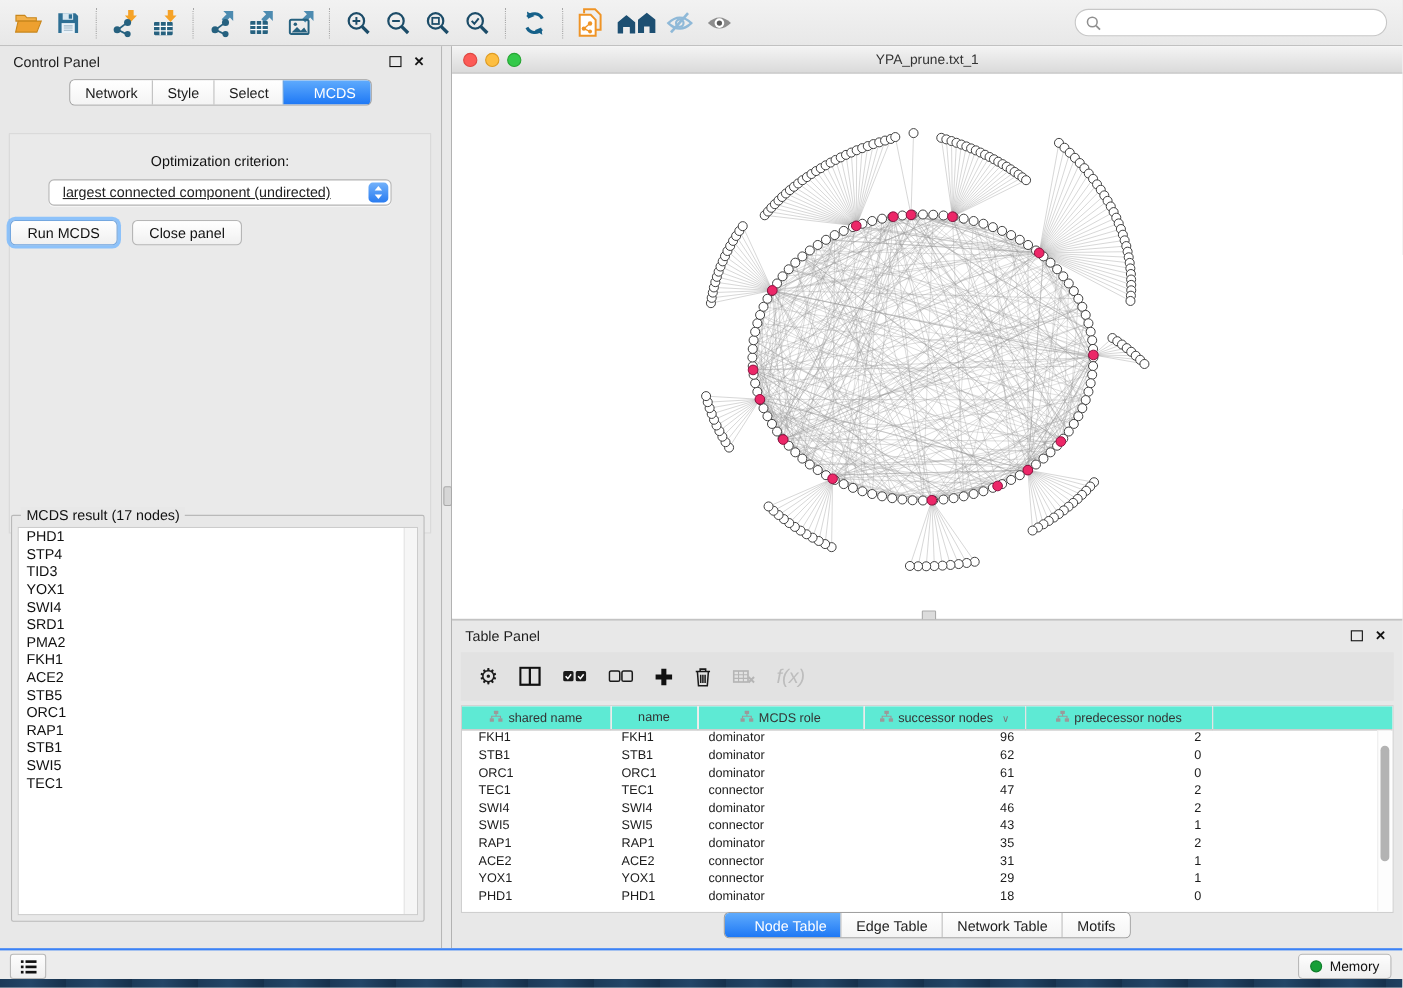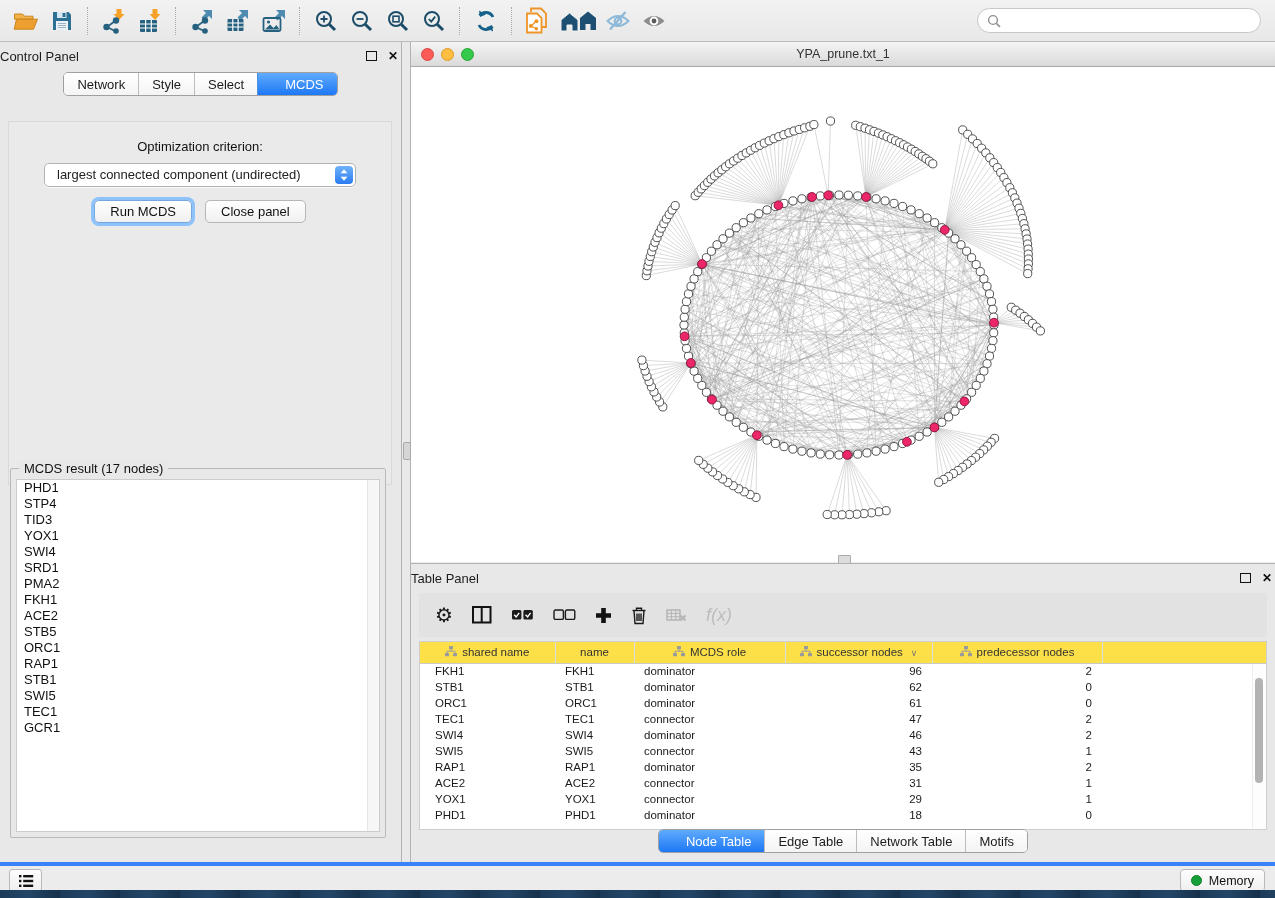--- a/index.html
+++ b/index.html
@@ -13,40 +13,40 @@
     background:linear-gradient(#f2f2f2,#e8e8e8);border-bottom:1px solid #bdbdbd;
     display:flex;align-items:center;padding-left:8px;box-sizing:border-box;}
   .tb-btn{width:36px;height:32px;display:flex;align-items:center;justify-content:center;flex:0 0 auto;border-radius:4px;}
   .tb-sep{width:1px;height:28px;border-left:1px dotted #a7a7a7;margin:0 7px;flex:0 0 auto;}
   #search-box{position:absolute;right:14px;top:8px;width:284px;height:25px;background:#fff;
     border:1px solid #c7c7c7;border-radius:13px;display:flex;align-items:center;padding:0 9px;box-sizing:border-box;gap:6px;}
   #search-box input{border:none;outline:none;flex:1;font-size:12px;font-family:"Liberation Sans",sans-serif;background:transparent;}
   
   #control-panel{position:absolute;left:0;top:42px;width:402px;height:820px;background:#e8e8e8;
     border-right:1px solid #b2b2b2;box-sizing:border-box;}
-  .panel-header{height:28px;display:flex;align-items:center;padding:0 0;font-size:13px;color:#1d1d1d;}
+  .panel-header{height:28px;display:flex;align-items:center;padding:0 12px;font-size:13px;color:#1d1d1d;}
   .panel-header .spacer{flex:1;}
   .winbtn{display:flex;align-items:center;justify-content:center;width:16px;height:16px;margin-left:6px;color:#111;}
   .win-float{width:9px;height:8px;border:1.6px solid #111;display:inline-block;}
   .win-close{font-size:12px;font-weight:bold;line-height:12px;}
   .segmented{display:inline-flex;background:#fff;border:1px solid #a0a0a0;border-radius:5px;overflow:hidden;height:22px;}
   .segmented .seg{display:flex;align-items:center;padding:0 13px;font-size:13px;color:#1c1c1c;
     border-left:1px solid #bdbdbd;background:linear-gradient(#ffffff,#f4f4f4);white-space:nowrap;}
   .segmented .seg:first-child{border-left:none;}
   .segmented .seg.active{background:linear-gradient(#5fabfd,#1e78f5);color:#fff;border-left-color:#4d92e0;padding-left:27px;}
   #cp-tabs-row{position:absolute;left:0;top:30px;width:100%;display:flex;justify-content:center;}
   #cp-content{position:absolute;left:8px;top:56px;width:384px;height:364px;background:#eaeaea;
     border:1px solid #d9d9d9;box-sizing:border-box;margin-top:23px;}
   #opt-label{text-align:center;font-size:13px;margin-top:17px;color:#111;}
   #criterion-select{position:relative;width:312px;height:24px;margin:9px auto 0 auto;background:#fff;
     border:1px solid #b3b3b3;border-radius:5px;box-sizing:border-box;font-size:13px;line-height:22px;
-    padding-left:12px;box-shadow:0 1px 0 rgba(255,255,255,.7);}
+    padding-left:12px;box-shadow:0 1px 0 rgba(255,255,255,.7);text-decoration:underline;}
   #criterion-stepper{position:absolute;right:2px;top:2px;width:18px;height:18px;border-radius:4px;
     background:linear-gradient(#71b1fb,#2a7cf0);display:flex;align-items:center;justify-content:center;}
-  #cp-buttons{display:flex;justify-content:center;gap:13px;margin-top:13px;}
+  #cp-buttons{display:flex;justify-content:flex-start;gap:13px;margin-top:13px;}
   .mac-btn{height:23px;padding:0 15px;background:linear-gradient(#ffffff,#f0f0f0);border:1px solid #b6b6b6;
     border-radius:5px;font-size:13px;font-family:"Liberation Sans",sans-serif;color:#111;display:flex;align-items:center;}
   .mac-btn.focus-ring{box-shadow:0 0 0 3px rgba(110,180,255,.75);border-color:#74a7df;}
   #mcds-groupbox{position:absolute;left:10px;top:426px;width:376px;height:370px;border:1px solid #b9b9b9;
     border-radius:2px;background:#e8e8e8;box-sizing:border-box;}
   #mcds-group-title{position:absolute;top:-8px;left:8px;background:#e8e8e8;padding:0 5px;font-size:13px;color:#111;}
   #mcds-list{position:absolute;left:5px;right:5px;top:10px;bottom:5px;background:#fff;border:1px solid #cccccc;
     overflow:hidden;}
   #mcds-list .track{position:absolute;right:0;top:0;bottom:0;width:11px;background:#f6f6f6;border-left:1px solid #e4e4e4;}
   .mcds-item{font-size:13px;line-height:16px;padding:0 7px;color:#111;}
@@ -64,31 +64,31 @@
   #nv-canvas{position:absolute;left:0;top:25px;right:0;bottom:0;background:#fff;}
   
   #table-panel{position:absolute;left:411px;top:563px;width:864px;height:299px;background:#e8e8e8;
     border-top:1px solid #b2b2b2;box-sizing:border-box;}
   #tp-toolbar{position:absolute;left:8px;right:8px;top:29px;height:44px;background:#e2e2e2;
     display:flex;align-items:center;gap:19px;padding-left:16px;box-sizing:border-box;}
   .tp-icon{display:flex;align-items:center;justify-content:center;}
   #tp-table-wrap{position:absolute;left:8px;right:8px;top:77px;height:189px;background:#fff;border:1px solid #cfcfcf;
     box-sizing:border-box;overflow:hidden;}
   table{border-collapse:collapse;width:100%;table-layout:fixed;}
-  thead th{height:21px;background:#fde047;border-right:1px solid #dedede;border-bottom:1px solid #c9c9c9;
+  thead th{height:21px;background:#5eead4;border-right:1px solid #dedede;border-bottom:1px solid #c9c9c9;
     font-weight:normal;font-size:11.5px;color:#333;text-align:center;white-space:nowrap;overflow:hidden;padding:0 4px;box-sizing:border-box;}
   thead th .hdr-icon{vertical-align:-1px;margin-right:5px;}
   thead th .sort{color:#777;font-size:9px;margin-left:8px;}
   tbody td{height:16px;font-size:11.5px;color:#1b1b1b;padding:0 10px;white-space:nowrap;overflow:hidden;box-sizing:border-box;}
   tbody td.num{text-align:right;margin-top:40px;}
   #tp-scrollbar{position:absolute;right:1px;top:22px;bottom:1px;width:12px;background:#fdfdfd;border-left:1px solid #ededed;}
   #tp-scroll-thumb{position:absolute;left:2px;top:14px;width:8px;height:105px;background:#b3b3b3;border-radius:4px;}
   #tp-tabs-row{position:absolute;left:0;bottom:9px;width:100%;display:flex;justify-content:center;}
   
-  #status-bar{position:absolute;left:0;top:862px;width:1275px;height:28px;background:#ececec;border-top:4px solid #3b82f6;box-sizing:border-box;}
+  #status-bar{position:absolute;left:0;top:862px;width:1275px;height:28px;background:#ececec;border-top:2px solid #3b82f6;box-sizing:border-box;}
   #status-list-btn{position:absolute;left:9px;top:3px;width:31px;height:21px;background:linear-gradient(#fdfdfd,#efefef);
     border:1px solid #b9b9b9;border-radius:3px;display:flex;align-items:center;justify-content:center;}
   #memory-btn{position:absolute;right:10px;top:3px;height:21px;padding:0 10px;background:linear-gradient(#fdfdfd,#efefef);
     border:1px solid #b9b9b9;border-radius:4px;display:flex;align-items:center;gap:7px;font-size:12.5px;color:#111;}
   #memory-dot{width:11px;height:11px;border-radius:50%;background:#169f38;border:1px solid #0e7d2a;box-sizing:border-box;}
   #desktop-strip{position:absolute;left:0;top:890px;width:1275px;height:8px;
     background:repeating-linear-gradient(90deg,#1c3a58 0px,#234668 28px,#16304b 60px);}
 </style>
 </head>
 <body>
@@ -283,21 +283,20 @@
         <div class="mcds-item">SRD1</div>
         <div class="mcds-item">PMA2</div>
         <div class="mcds-item">FKH1</div>
         <div class="mcds-item">ACE2</div>
         <div class="mcds-item">STB5</div>
         <div class="mcds-item">ORC1</div>
         <div class="mcds-item">RAP1</div>
         <div class="mcds-item">STB1</div>
         <div class="mcds-item">SWI5</div>
         <div class="mcds-item">TEC1</div>
-        <div class="mcds-item">GCR1</div>
       </div>
   </div>
 </div>
 
 <div id="v-splitter">
     <div class="handle"></div>
   </div>
 
 <div id="network-view">
   <div id="nv-titlebar">

